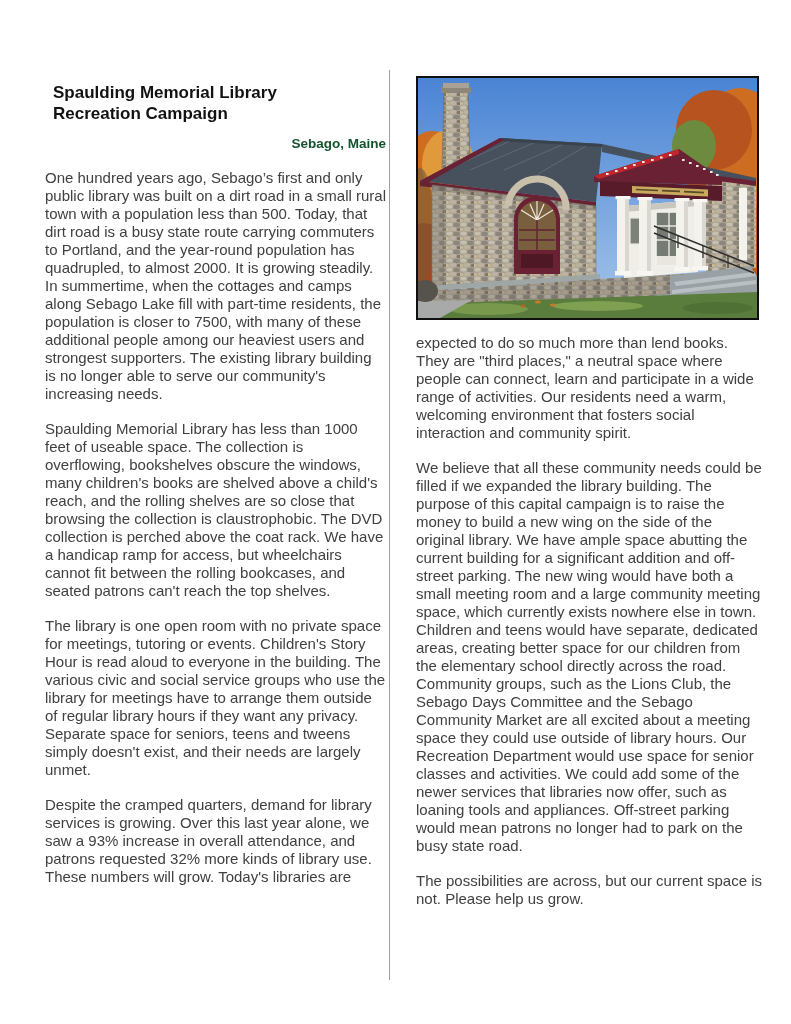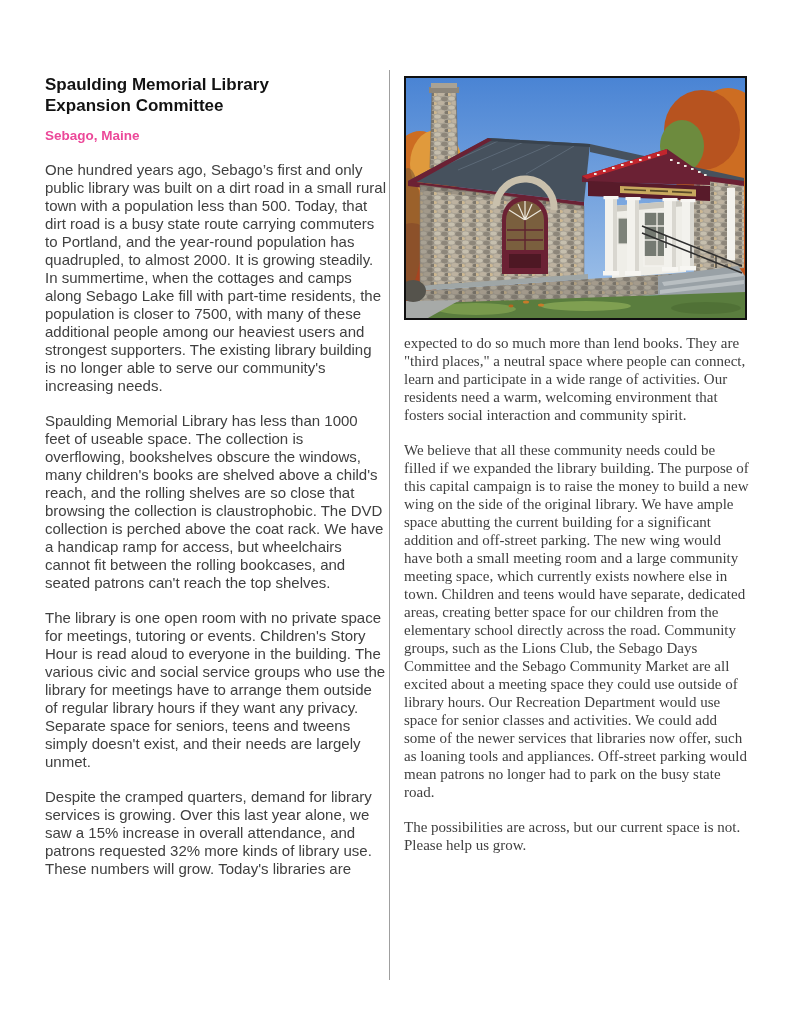--- a/index.html
+++ b/index.html
@@ -1,41 +1,41 @@
 <!DOCTYPE html>
 <html><head>
 <meta charset="utf-8">
 <style>
   html,body{margin:0;padding:0;background:#ffffff;}
   .page{
     position:relative;width:791px;height:1024px;background:#ffffff;
     font-family:"Liberation Sans",sans-serif;color:#1e1e1e;overflow:hidden;
   }
   .col-left{position:absolute;left:45px;top:74px;width:341px;}
-  .col-right{position:absolute;left:404px;top:76px;width:346px;font-family:Liberation Serif, serif;}
-  .doc-title{margin:0;font-size:17px;line-height:21px;font-weight:bold;color:#121212;}
-  .doc-subtitle{margin:12px 0 0;font-size:13.5px;line-height:16px;font-weight:bold;color:#ec4899;}
+  .col-right{position:absolute;left:416px;top:76px;width:346px;}
+  .doc-title{margin:8px;font-size:17px;line-height:21px;font-weight:bold;color:#121212;}
+  .doc-subtitle{margin:12px 0 0;font-size:13.5px;line-height:16px;font-weight:bold;color:#14532d;text-align:right;}
   .bodytext p{margin:17px 0 0;font-size:15px;line-height:18px;color:#404040;}
   .col-right .bodytext p:first-child{margin-top:14px;}
   .divider{position:absolute;left:389px;top:70px;width:1px;height:910px;background:#9f9f9f;}
   .photo-frame{width:339px;height:240px;border:2px solid #101010;background:#fff;}
   .photo-frame svg{display:block;width:339px;height:240px;}
 </style>
 </head>
 <body>
 
 <div class="page">
 
   <div class="col-left bodytext">
-    <h1 class="doc-title"><span>Spaulding Memorial Library</span><br><span>Expansion Committee</span></h1>
+    <h1 class="doc-title"><span>Spaulding Memorial Library</span><br><span>Recreation Campaign</span></h1>
     <div class="doc-subtitle">Sebago, Maine</div>
     <p>One hundred years ago, Sebago’s first and only public library was built on a dirt road in a small rural town with a population less than 500. Today, that dirt road is a busy state route carrying commuters to Portland, and the year-round population has quadrupled, to almost 2000. It is growing steadily. In summertime, when the cottages and camps along Sebago Lake fill with part-time residents, the population is closer to 7500, with many of these additional people among our heaviest users and strongest supporters. The existing library building is no longer able to serve our community's increasing needs.</p>
     <p>Spaulding Memorial Library has less than 1000 feet of useable space. The collection is overflowing, bookshelves obscure the windows, many children's books are shelved above a child's reach, and the rolling shelves are so close that browsing the collection is claustrophobic. The DVD collection is perched above the coat rack. We have a handicap ramp for access, but wheelchairs cannot fit between the rolling bookcases, and seated patrons can't reach the top shelves.</p>
     <p>The library is one open room with no private space for meetings, tutoring or events. Children's Story Hour is read aloud to everyone in the building. The various civic and social service groups who use the library for meetings have to arrange them outside of regular library hours if they want any privacy. Separate space for seniors, teens and tweens simply doesn't exist, and their needs are largely unmet.</p>
-    <p>Despite the cramped quarters, demand for library services is growing. Over this last year alone, we saw a 15% increase in overall attendance, and patrons requested 32% more kinds of library use. These numbers will grow. Today's libraries are</p>
+    <p>Despite the cramped quarters, demand for library services is growing. Over this last year alone, we saw a 93% increase in overall attendance, and patrons requested 32% more kinds of library use. These numbers will grow. Today's libraries are</p>
   </div>
 
   <div class="divider"></div>
 
   <div class="col-right">
 
     <div class="photo-frame">
       <svg viewBox="0 0 339 240" preserveAspectRatio="none">
         <defs>
           <linearGradient id="sky" x1="0" y1="0" x2="0" y2="1">

